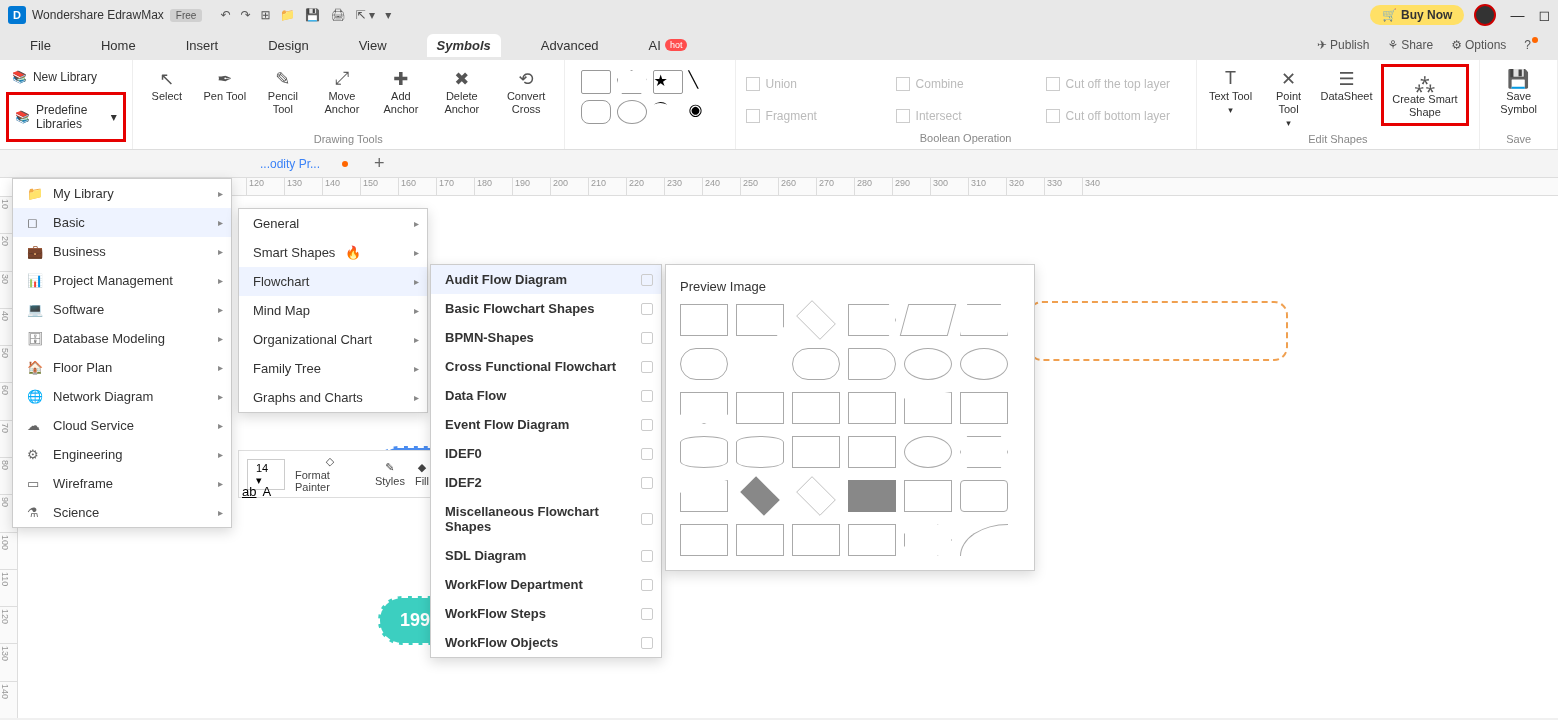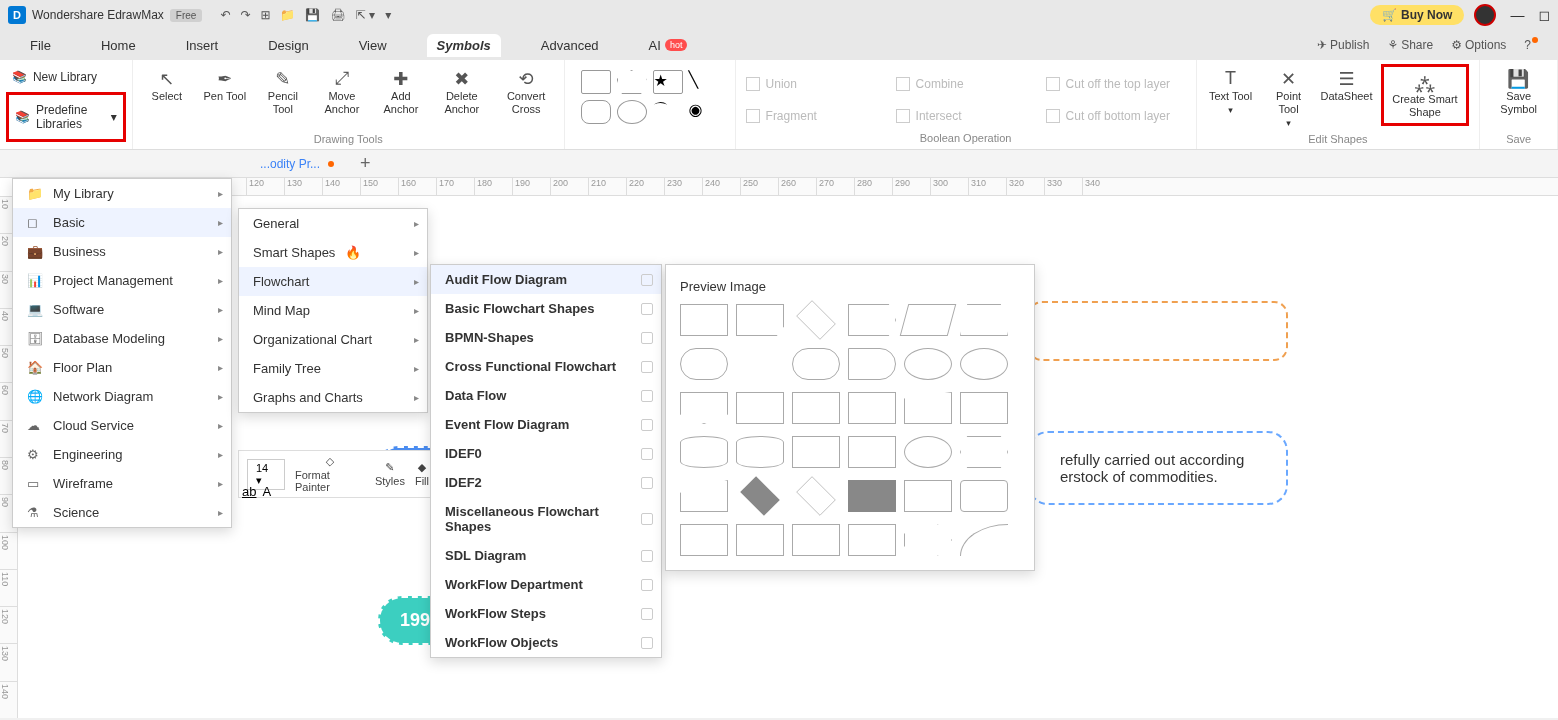--- a/index.html
+++ b/index.html
@@ -36,21 +36,21 @@
 .lib-btn { display:flex; align-items:center; gap:6px; font-size:12px; padding:4px 6px; color:#333; }
 .highlight-red { border:3px solid #e60000; }
 .shape-grid { display:grid; grid-template-columns:repeat(4, 30px); grid-template-rows:repeat(2,24px); gap:6px; padding:6px; }
 .shape-grid span { border:1px solid #999; border-radius:2px; }
 .bool-group { flex:1; }
 .bool-items { display:grid; grid-template-columns:repeat(3, 140px); grid-template-rows:repeat(2, 28px); gap:4px 10px; padding-top:6px; }
 .bool-item { display:flex; align-items:center; gap:6px; font-size:12px; color:#bbb; }
 .bool-item .bico { width:14px; height:14px; border:1px solid #ccc; }
 
 .tabbar { height:28px; background:#f4f4f4; display:flex; align-items:center; padding-left:250px; gap:8px; font-size:12px; border-bottom:1px solid #ddd; }
-.doc-tab { padding:4px 10px; color:#3b82f6; display:flex;align-items:center;gap:8px; }
+.doc-tab { padding:4px 10px; color:#3b82f6; display:flex;align-items:center;gap:22px; }
 .doc-tab .dot { width:6px;height:6px;border-radius:50%;background:#f60; }
 .plus-tab { font-size:18px; color:#666; padding:0 8px; cursor:pointer; }
 
 .canvas-area { position:relative; height:540px; background:#fff; }
 .ruler-h { position:absolute; top:0; left:18px; right:0; height:18px; background:#fafafa; border-bottom:1px solid #ddd; display:flex; font-size:9px; color:#999; overflow:hidden; }
 .ruler-h span { width:38px; border-left:1px solid #ddd; padding-left:2px; }
 .ruler-v { position:absolute; top:18px; left:0; bottom:0; width:18px; background:#fafafa; border-right:1px solid #ddd; display:flex; flex-direction:column; font-size:9px; color:#999; }
 .ruler-v span { height:38px; border-top:1px solid #ddd; writing-mode:vertical-lr; padding-top:2px; }
 
 .submenu { position:absolute; background:#fff; border:1px solid #ccc; box-shadow:0 4px 12px rgba(0,0,0,0.15); font-size:13px; color:#333; z-index:100; }
@@ -296,21 +296,20 @@
       <span>90</span>
       <span>100</span>
       <span>110</span>
       <span>120</span>
       <span>130</span>
       <span>140</span>
     </div>
 
   <div class="canvas-content">
     <div class="text-box orange" style="top:105px; left:1010px; width:260px; height:60px;"></div>
-    <div class="text-box" style="top:235px; left:1010px; width:260px;"><span>refully carried out according erstock of commodities.</span></div>
     <div class="year-badge" style="top:400px; left:360px;">1994</div>
     <div class="num-circle" style="top:410px; left:585px;">03</div>
     <div style="position:absolute;top:250px;left:360px;width:80px;height:50px;background:#4a8cf0;border-radius:20px;border:2px dashed #fff;"></div>
   </div>
 
   <div class="submenu menu1" id="menu1">
       <div class="submenu-item">
         <span class="mico">📁</span>
         <span>My Library</span>
         <span class="arrow">▸</span>

